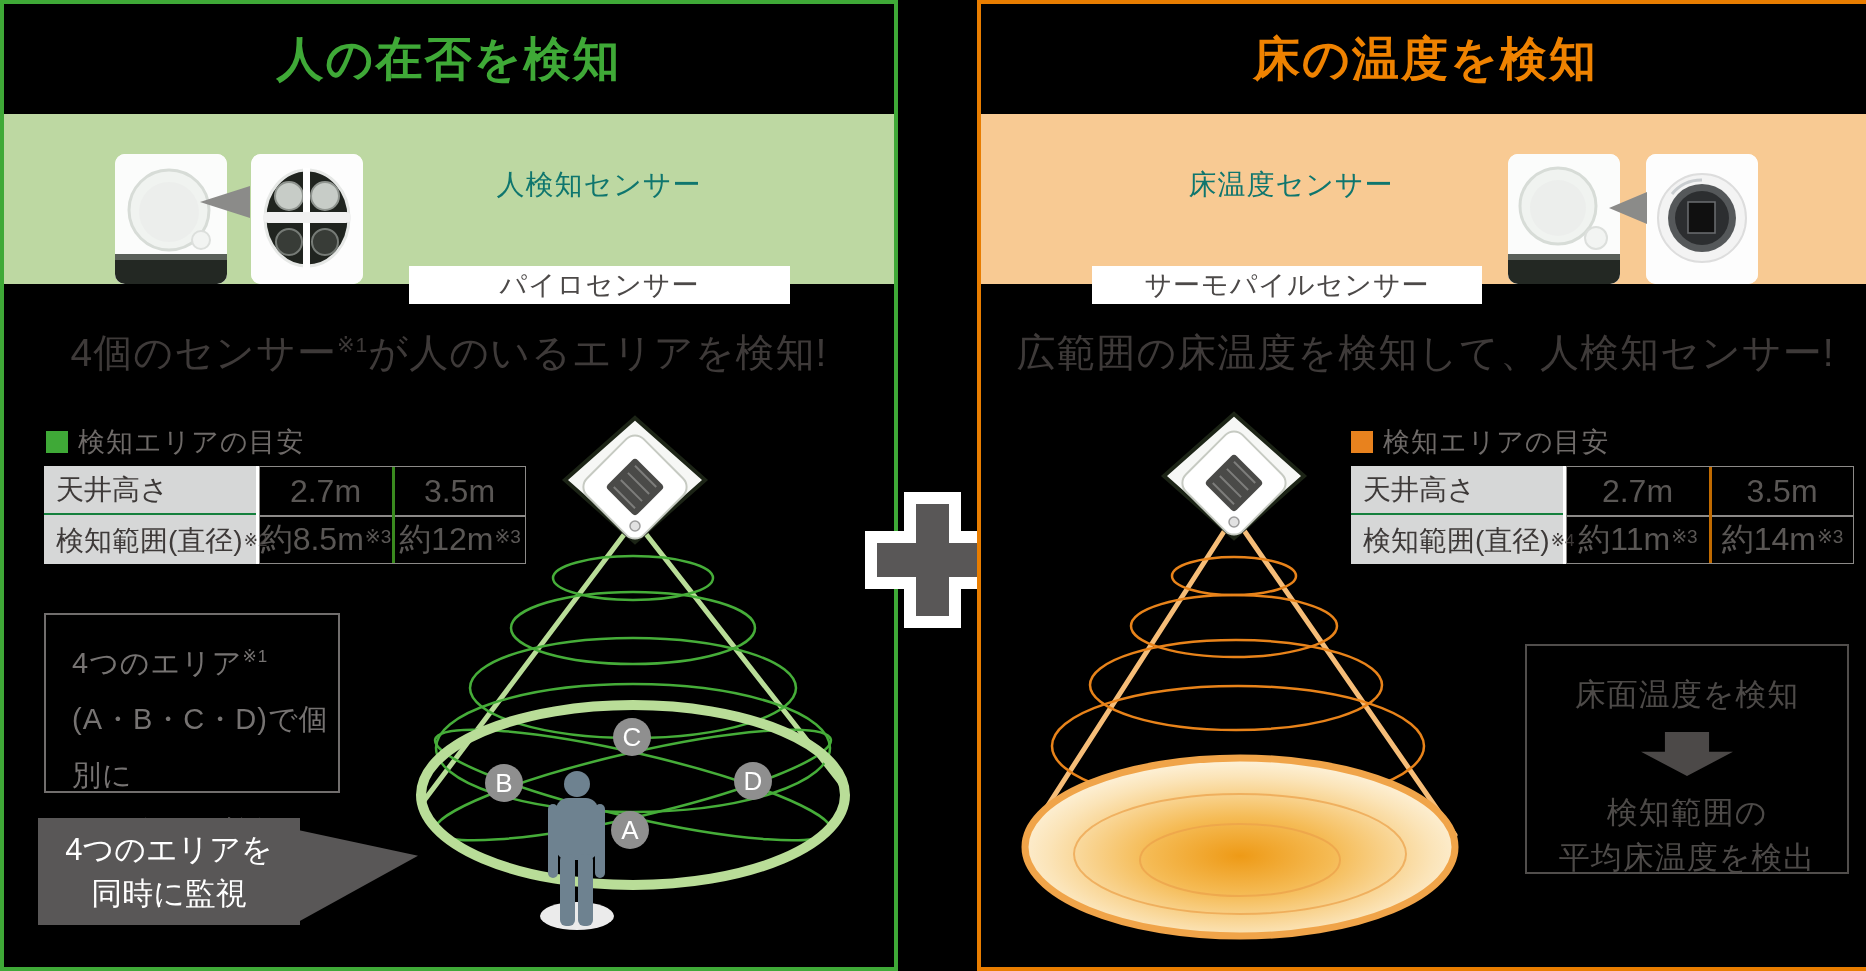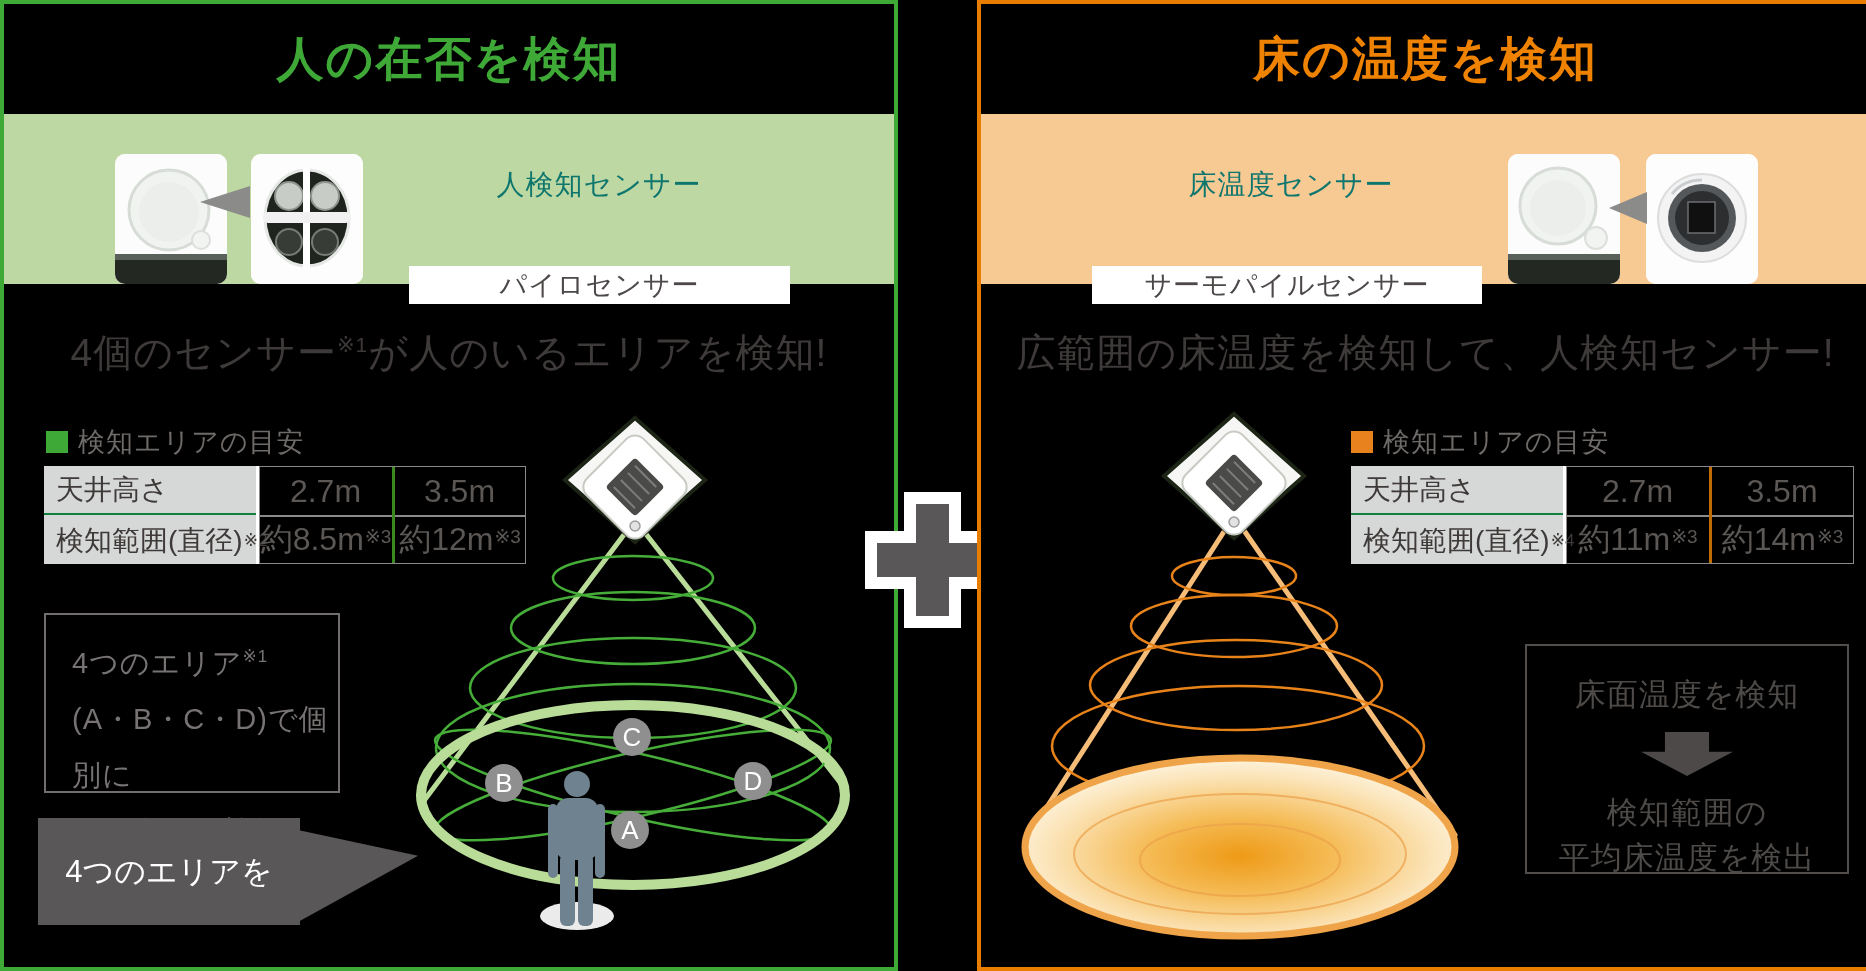--- a/index.html
+++ b/index.html
@@ -196,20 +196,21 @@
     </div>
 
   <div class="infobox" style="left:40px;top:609px;width:296px;height:180px;padding:14px 0 0 26px;box-sizing:border-box;">
     <div><span>4つのエリア</span><sup>※1</sup></div>
     <div>(A・B・C・D)で個別に</div>
     <div>人の在否を検知</div>
   </div>
 
   <div class="callout" style="left:34px;top:814px;width:262px;height:107px;">
     <div>4つのエリアを</div>
+    <div>同時に監視</div>
   </div>
   <div class="callout-tail" style="left:294px;top:826px;width:120px;height:92px;clip-path:polygon(0 0,100% 28%,0 100%);"></div>
 </section>
 
 <div class="plus">
   <svg viewBox="0 0 135 136" width="135" height="136">
     <path d="M39,0 h57 v39 h39 v58 h-39 v39 h-57 v-39 H0 v-58 h39 z" fill="#ffffff"></path>
     <path d="M51,12 h33 v39 h39 v34 h-39 v39 h-33 v-39 H12 v-34 h39 z" fill="#595757"></path>
   </svg>
 </div>

